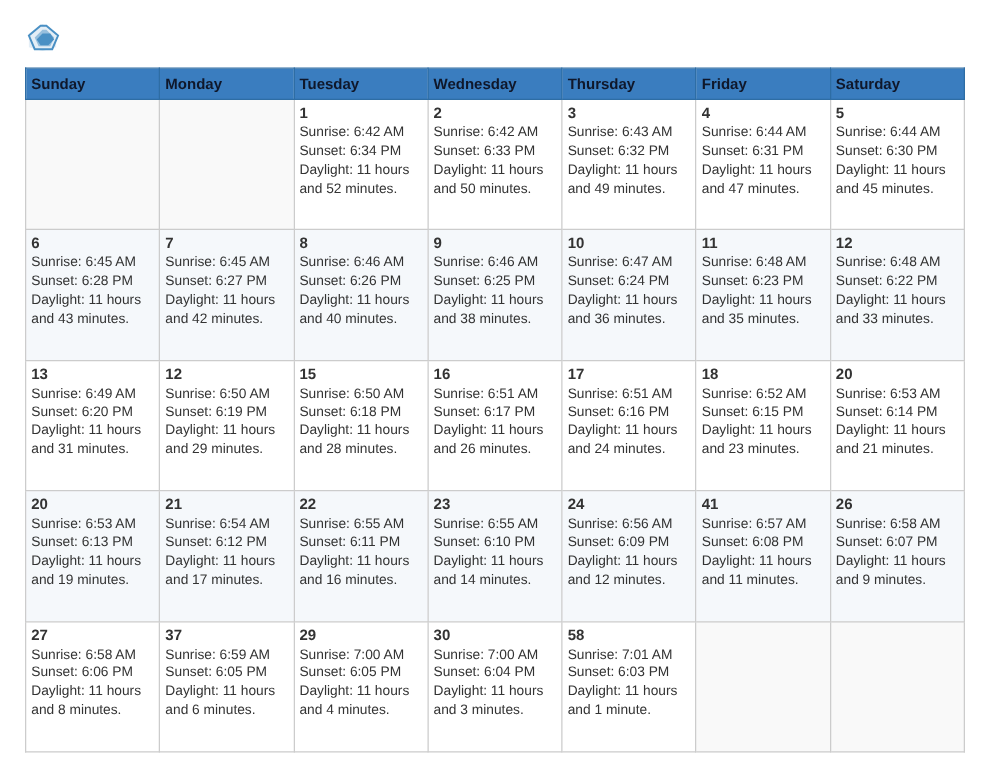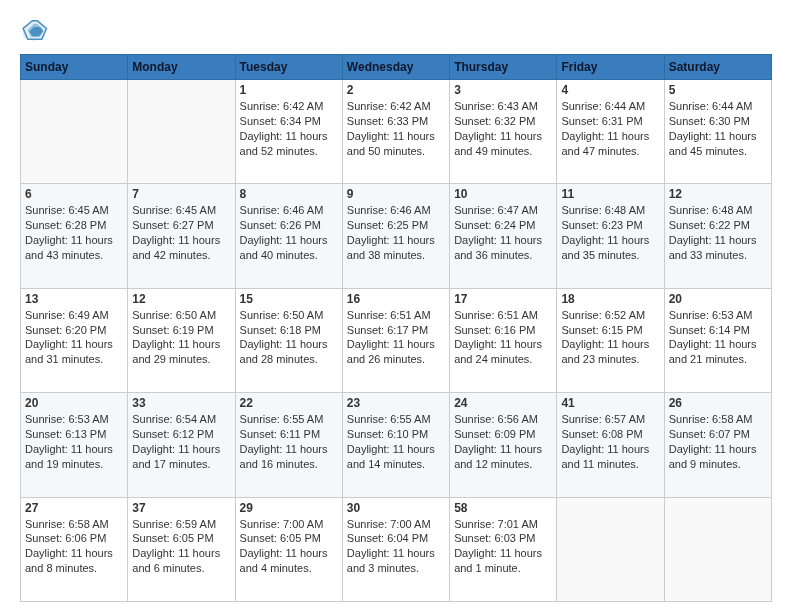--- a/index.html
+++ b/index.html
@@ -219,21 +219,21 @@
             <span class="day-num">20</span>
             <div class="cell-info">Sunrise: 6:53 AM<br>Sunset: 6:14 PM<br>Daylight: 11 hours and 21 minutes.</div>
           </td>
         </tr>
         <tr>
           <td>
             <span class="day-num">20</span>
             <div class="cell-info">Sunrise: 6:53 AM<br>Sunset: 6:13 PM<br>Daylight: 11 hours and 19 minutes.</div>
           </td>
           <td>
-            <span class="day-num">33</span>
+            <span class="day-num">21</span>
             <div class="cell-info">Sunrise: 6:54 AM<br>Sunset: 6:12 PM<br>Daylight: 11 hours and 17 minutes.</div>
           </td>
           <td>
             <span class="day-num">22</span>
             <div class="cell-info">Sunrise: 6:55 AM<br>Sunset: 6:11 PM<br>Daylight: 11 hours and 16 minutes.</div>
           </td>
           <td>
             <span class="day-num">23</span>
             <div class="cell-info">Sunrise: 6:55 AM<br>Sunset: 6:10 PM<br>Daylight: 11 hours and 14 minutes.</div>
           </td>

